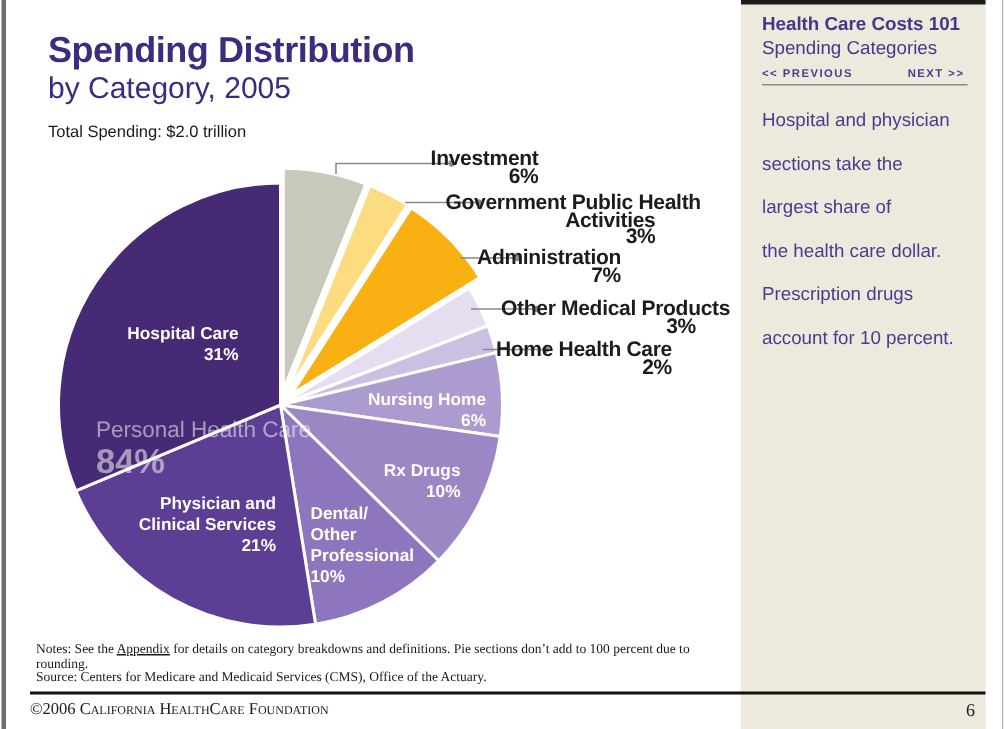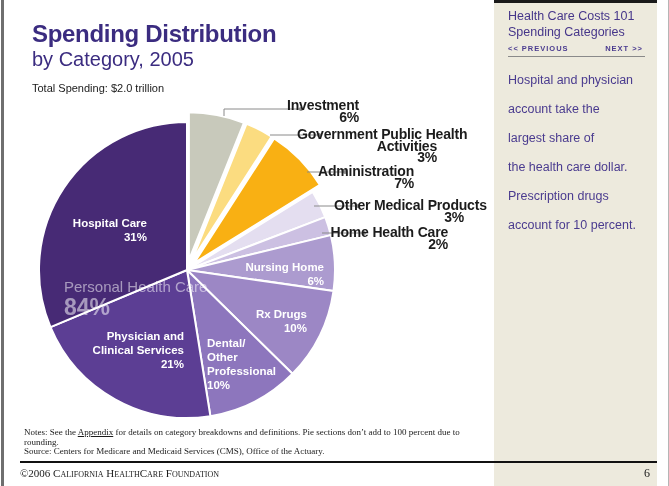--- a/index.html
+++ b/index.html
@@ -31,21 +31,21 @@
   .notes a{color:#1a1a1a;text-decoration:underline;cursor:pointer;}
   .source-note{position:absolute;left:20px;top:446px;width:460px;font-family:"Liberation Serif",serif;font-size:9px;color:#1a1a1a;}
 
   .footer-rule{position:absolute;left:20px;top:461px;width:637px;height:2px;background:#111;}
   .copyright{position:absolute;left:20px;top:467px;font-family:"Liberation Serif",serif;font-variant:small-caps;font-size:11px;color:#1a1a1a;}
   .page-number{position:absolute;left:628px;top:466px;width:22px;text-align:right;font-family:"Liberation Serif",serif;font-size:12px;color:#1a1a1a;}
 
   
   .panel{position:absolute;left:494px;top:0;width:163px;height:486px;background:#EDEADD;box-sizing:border-box;}
   .panel-top-border{position:absolute;left:0;top:0;width:163px;height:3px;background:#1a1a1a;}
-  .panel-title{position:absolute;left:14px;top:9px;font-size:12.5px;font-weight:normal;color:#46368A;}
+  .panel-title{position:absolute;left:14px;top:9px;font-size:12.5px;font-weight:bold;color:#46368A;}
   .panel-subtitle{position:absolute;left:14px;top:25px;font-size:12.5px;color:#46368A;}
   .nav-row{position:absolute;left:14px;top:44px;width:135px;display:flex;justify-content:space-between;}
   .nav-row a{font-size:7.5px;font-weight:bold;letter-spacing:1px;color:#4A3B8F;text-decoration:none;cursor:pointer;}
   .nav-rule{position:absolute;left:14px;top:56px;width:137px;height:1px;background:#8a8a8a;}
   .panel-body{position:absolute;left:14px;top:66px;width:141px;}
   .panel-body div{font-size:12.5px;line-height:29px;color:#4A3B8F;white-space:nowrap;}
 </style>
 </head>
 <body>
 
@@ -114,21 +114,21 @@
         <div>Dental/</div>
         <div>Other</div>
         <div>Professional</div>
         <div>10%</div>
       </div>
       <div class="pie-label inside" style="left: 85px; top: 329px; width: 95px; text-align: right;">
         <div>Physician and</div>
         <div>Clinical Services</div>
         <div>21%</div>
       </div>
-      <div class="pie-label inside" style="left: 47px; top: 216px; width: 96px; text-align: right;">
+      <div class="pie-label inside" style="left: 59px; top: 216px; width: 96px; text-align: right;">
         <div>Hospital Care</div>
         <div>31%</div>
       </div>
     </div>
 
   <div class="overlay-label">
     <div class="overlay-title">Personal Health Care</div>
     <div class="overlay-pct">84%</div>
   </div>
 
@@ -140,21 +140,21 @@
   <div class="panel-top-border"></div>
   <div class="panel-title">Health Care Costs 101</div>
   <div class="panel-subtitle">Spending Categories</div>
   <div class="nav-row">
     <a>&lt;&lt; PREVIOUS</a>
     <a>NEXT &gt;&gt;</a>
   </div>
   <div class="nav-rule"></div>
   <div class="panel-body" id="panel-body">
       <div>Hospital and physician</div>
-      <div>account take the</div>
+      <div>sections take the</div>
       <div>largest share of</div>
       <div>the health care dollar.</div>
       <div>Prescription drugs</div>
       <div>account for 10 percent.</div>
     </div>
 </aside>
 
 <div class="footer-rule"></div>
 <div class="copyright">©2006 California HealthCare Foundation</div>
 <div class="page-number">6</div>

